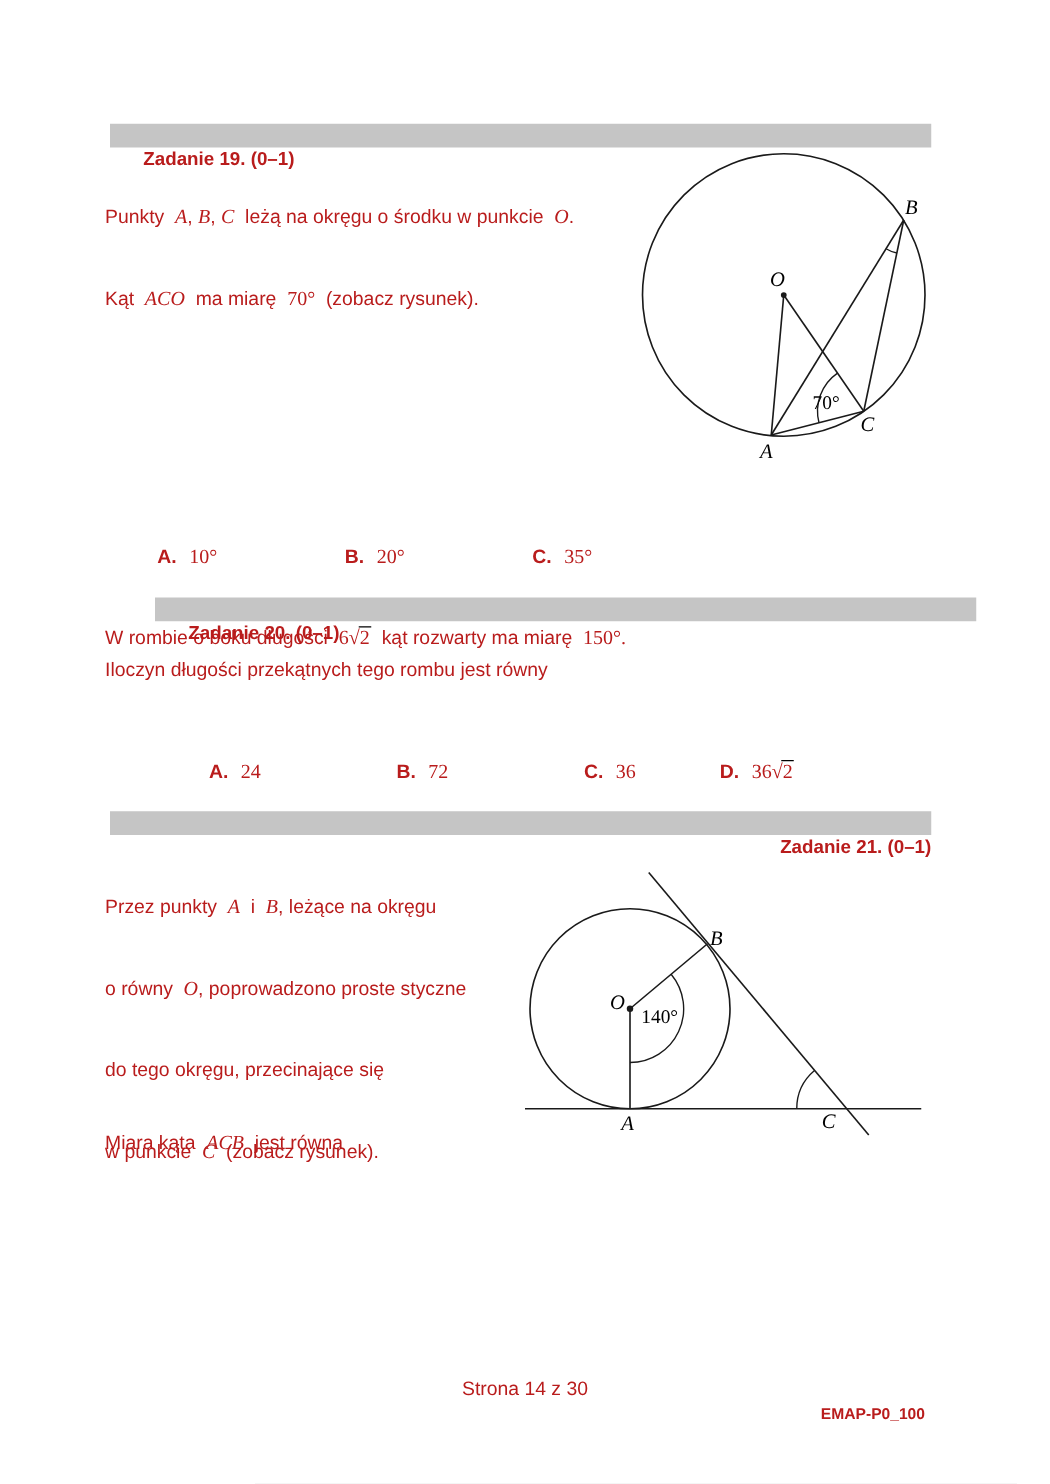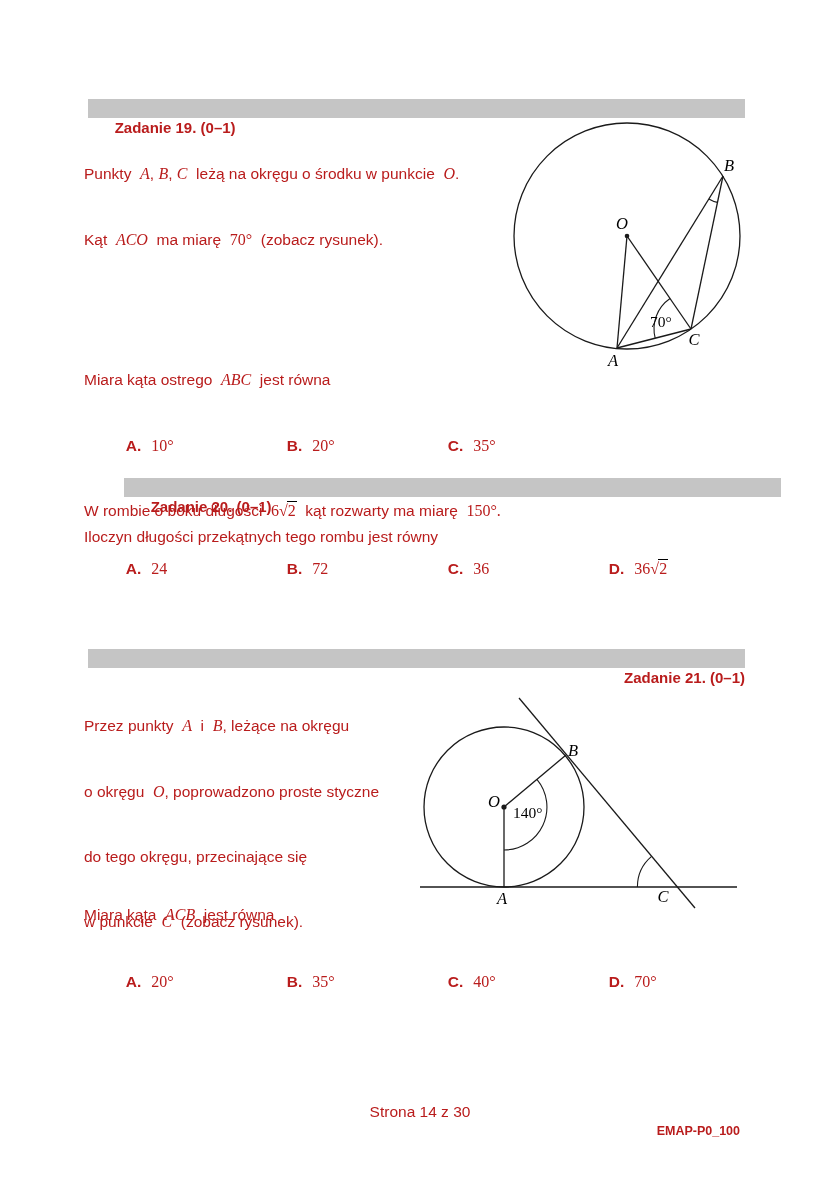--- a/index.html
+++ b/index.html
@@ -13,21 +13,21 @@
     position:absolute;left:88px;width:657px;height:19px;
     background:#c5c5c5;font-weight:bold;font-size:15px;
     line-height:19px;padding-left:10px;box-sizing:border-box;
     white-space:pre;
   }
   .t{position:absolute;left:84px;white-space:pre-wrap;line-height:22px;}
   .seg-sans{font-family:"Liberation Sans",sans-serif;}
   .seg-math{font-family:"Liberation Serif",serif;font-style:italic;font-size:16px;}
   .seg-num{font-family:"Liberation Serif",serif;font-size:16px;}
   .seg-radicand{font-family:"Liberation Serif",serif;font-size:16px;border-top:1.2px solid #000;margin-left:-1px;padding:0 1px;}
-  .answers{position:absolute;left:100px;width:680px;display:flex;line-height:22px;gap:11px;}
+  .answers{position:absolute;left:100px;width:680px;display:flex;line-height:22px;}
   .answer{width:150px;white-space:pre-wrap;}
   .answer:last-child{width:auto;}
   .al{font-weight:bold;}
   .av{margin-left:10px;}
   svg{position:absolute;overflow:visible;}
   svg text{font-family:"Liberation Serif",serif;}
   .ptlabel{font-style:italic;font-size:16.5px;}
   .anglabel{font-size:15.5px;}
   .footer-page{position:absolute;left:0;width:100%;text-align:center;font-size:15.5px;}
   .footer-code{position:absolute;font-weight:bold;font-size:12.5px;margin-left:32px;}
@@ -58,63 +58,62 @@
       <path d="M 208.8 87 A 27 27 0 0 0 217.5 90.4" stroke-width="1.1"></path>
     </g>
     <circle cx="127" cy="124" r="2.3" fill="#1a1a1a"></circle>
     <text class="ptlabel" x="122" y="117" text-anchor="middle">O</text>
     <text class="ptlabel" x="113" y="254" text-anchor="middle">A</text>
     <text class="ptlabel" x="229" y="59" text-anchor="middle">B</text>
     <text class="ptlabel" x="194" y="233" text-anchor="middle">C</text>
     <text class="anglabel" x="150" y="215">70°</text>
   </svg>
 
-  <div class="t" style="top:369px;"><span class="seg-sans">Miara kąta ostrego  </span><span class="seg-math">ABC</span><span class="seg-sans">  jest równa</span></div>
 
   <div class="answers" style="top:413px;">
     <div class="answer">
       <span class="al">A.</span><span class="av"><span class="seg-num">10°</span></span>
     </div>
     <div class="answer">
       <span class="al">B.</span><span class="av"><span class="seg-num">20°</span></span>
     </div>
     <div class="answer">
       <span class="al">C.</span><span class="av"><span class="seg-num">35°</span></span>
     </div>
   </div>
 
   <div class="bar" style="top: 478px; background: rgb(197, 197, 197); margin-left: 36px;">
     <span>Zadanie 20. (0–1)</span>
   </div>
 
   <div class="t" style="top:500px;"><span class="seg-sans">W rombie o boku długości  </span><span class="seg-num">6</span><span class="seg-num">√</span><span class="seg-radicand">2</span><span class="seg-sans">  kąt rozwarty ma miarę  </span><span class="seg-num">150°.</span></div>
   <div class="t" style="top:526px;"><span class="seg-sans">Iloczyn długości przekątnych tego rombu jest równy</span></div>
 
-  <div class="answers" style="top:536px;">
+  <div class="answers" style="top:585px;text-align:center;">
     <div class="answer">
       <span class="al">A.</span><span class="av"><span class="seg-num">24</span></span>
     </div>
     <div class="answer">
       <span class="al">B.</span><span class="av"><span class="seg-num">72</span></span>
     </div>
     <div class="answer">
       <span class="al">C.</span><span class="av"><span class="seg-num">36</span></span>
     </div>
     <div class="answer">
       <span class="al">D.</span><span class="av"><span class="seg-num">36</span><span class="seg-num">√</span><span class="seg-radicand">2</span></span>
     </div>
   </div>
 
   <div class="bar" style="top: 649px; background: rgb(197, 197, 197); text-align: right;">
     <span>Zadanie 21. (0–1)</span>
   </div>
 
   <div class="t" style="top:672px;width:320px;line-height:21.7px;">
     <div><span class="seg-sans">Przez punkty  </span><span class="seg-math">A</span><span class="seg-sans">  i  </span><span class="seg-math">B</span><span class="seg-sans">, leżące na okręgu</span></div>
-    <div><span class="seg-sans">o okręgu  </span><span class="seg-math">O</span><span class="seg-sans">, poprowadzono proste styczne</span></div>
+    <div><span class="seg-sans">o równy  </span><span class="seg-math">O</span><span class="seg-sans">, poprowadzono proste styczne</span></div>
     <div><span class="seg-sans">do tego okręgu, przecinające się</span></div>
     <div><span class="seg-sans">w punkcie  </span><span class="seg-math">C</span><span class="seg-sans">  (zobacz rysunek).</span></div>
   </div>
 
   <svg style="left:415px;top:688px;" width="330" height="235" viewBox="0 0 330 235">
     <g fill="none" stroke="#1a1a1a" stroke-width="1.3">
       <circle cx="89" cy="119" r="80"></circle>
       <line x1="89" y1="119" x2="89" y2="199"></line>
       <line x1="89" y1="119" x2="151" y2="67"></line>
       <line x1="5" y1="199" x2="322" y2="199"></line>
@@ -125,31 +124,17 @@
     <circle cx="89" cy="119" r="2.6" fill="#1a1a1a"></circle>
     <text class="ptlabel" x="79" y="119" text-anchor="middle">O</text>
     <text class="ptlabel" x="87" y="216" text-anchor="middle">A</text>
     <text class="ptlabel" x="153" y="68">B</text>
     <text class="ptlabel" x="248" y="214" text-anchor="middle">C</text>
     <text class="anglabel" x="98" y="130">140°</text>
   </svg>
 
   <div class="t" style="top:904px;"><span class="seg-sans">Miara kąta  </span><span class="seg-math">ACB</span><span class="seg-sans">  jest równa</span></div>
 
-  <div class="answers" style="top:949px;">
-    <div class="answer">
-      <span class="al">A.</span><span class="av"><span class="seg-num">20°</span></span>
-    </div>
-    <div class="answer">
-      <span class="al">B.</span><span class="av"><span class="seg-num">35°</span></span>
-    </div>
-    <div class="answer">
-      <span class="al">C.</span><span class="av"><span class="seg-num">40°</span></span>
-    </div>
-    <div class="answer">
-      <span class="al">D.</span><span class="av"><span class="seg-num">70°</span></span>
-    </div>
-  </div>
 
   <div class="footer-page" style="top:1103px;">Strona 14 z 30</div>
   <div class="footer-code" style="top:1124px;right:100px;">EMAP-P0_100</div>
 
 </div>
 
 </body></html>

